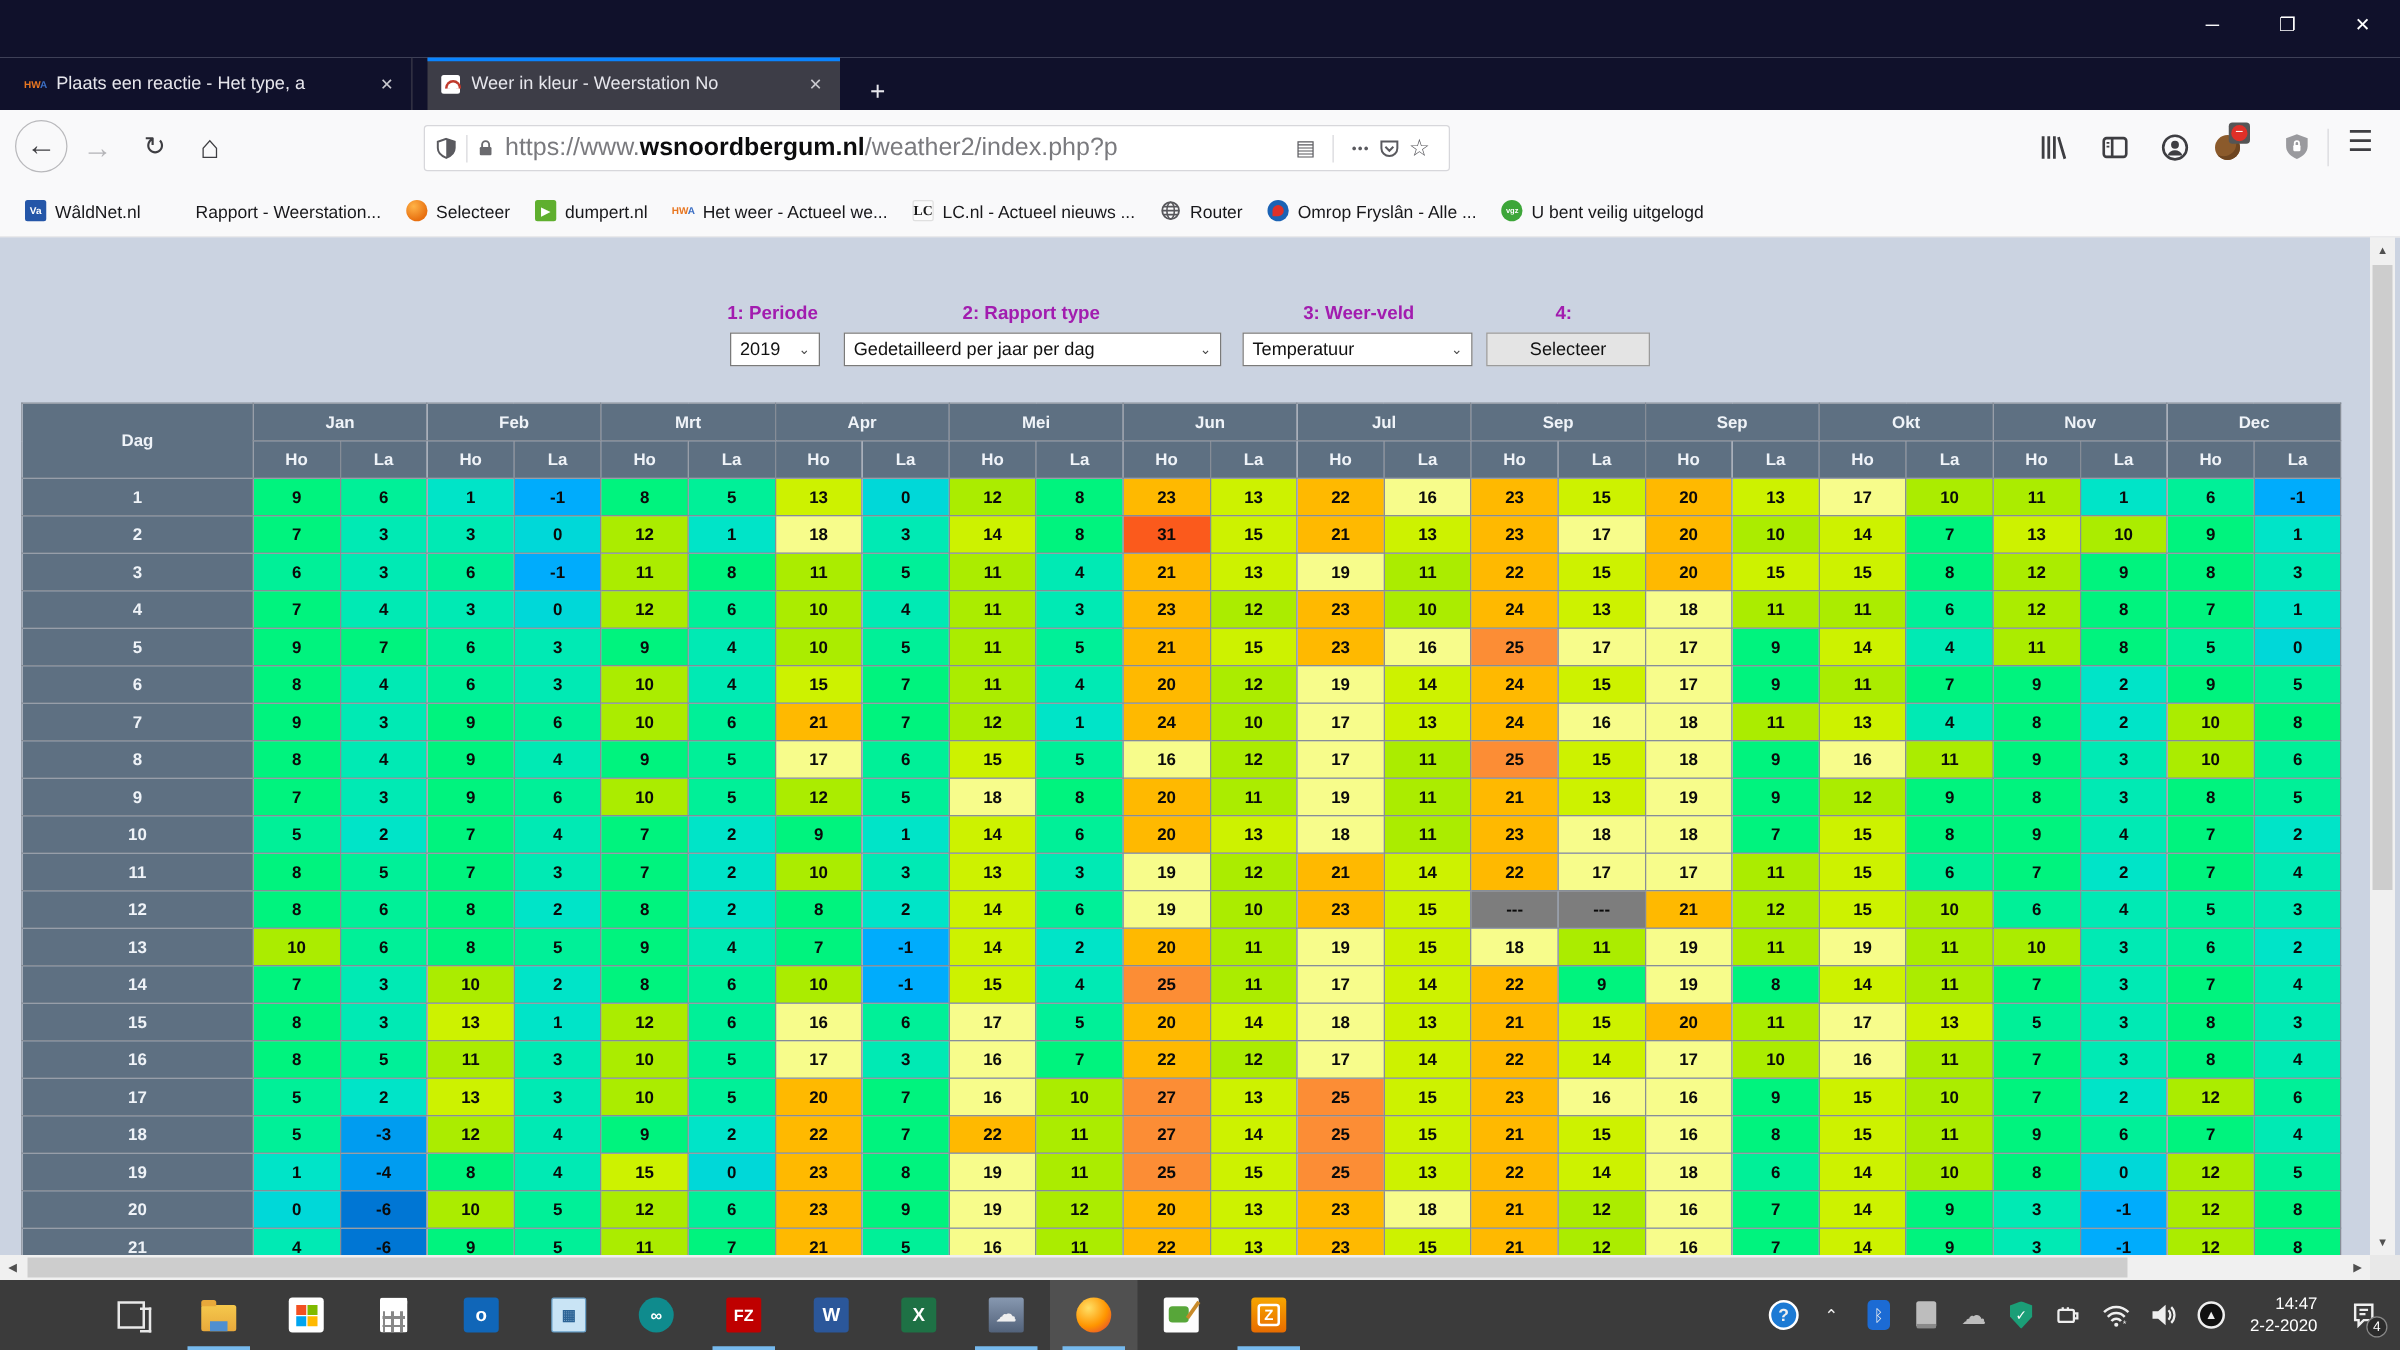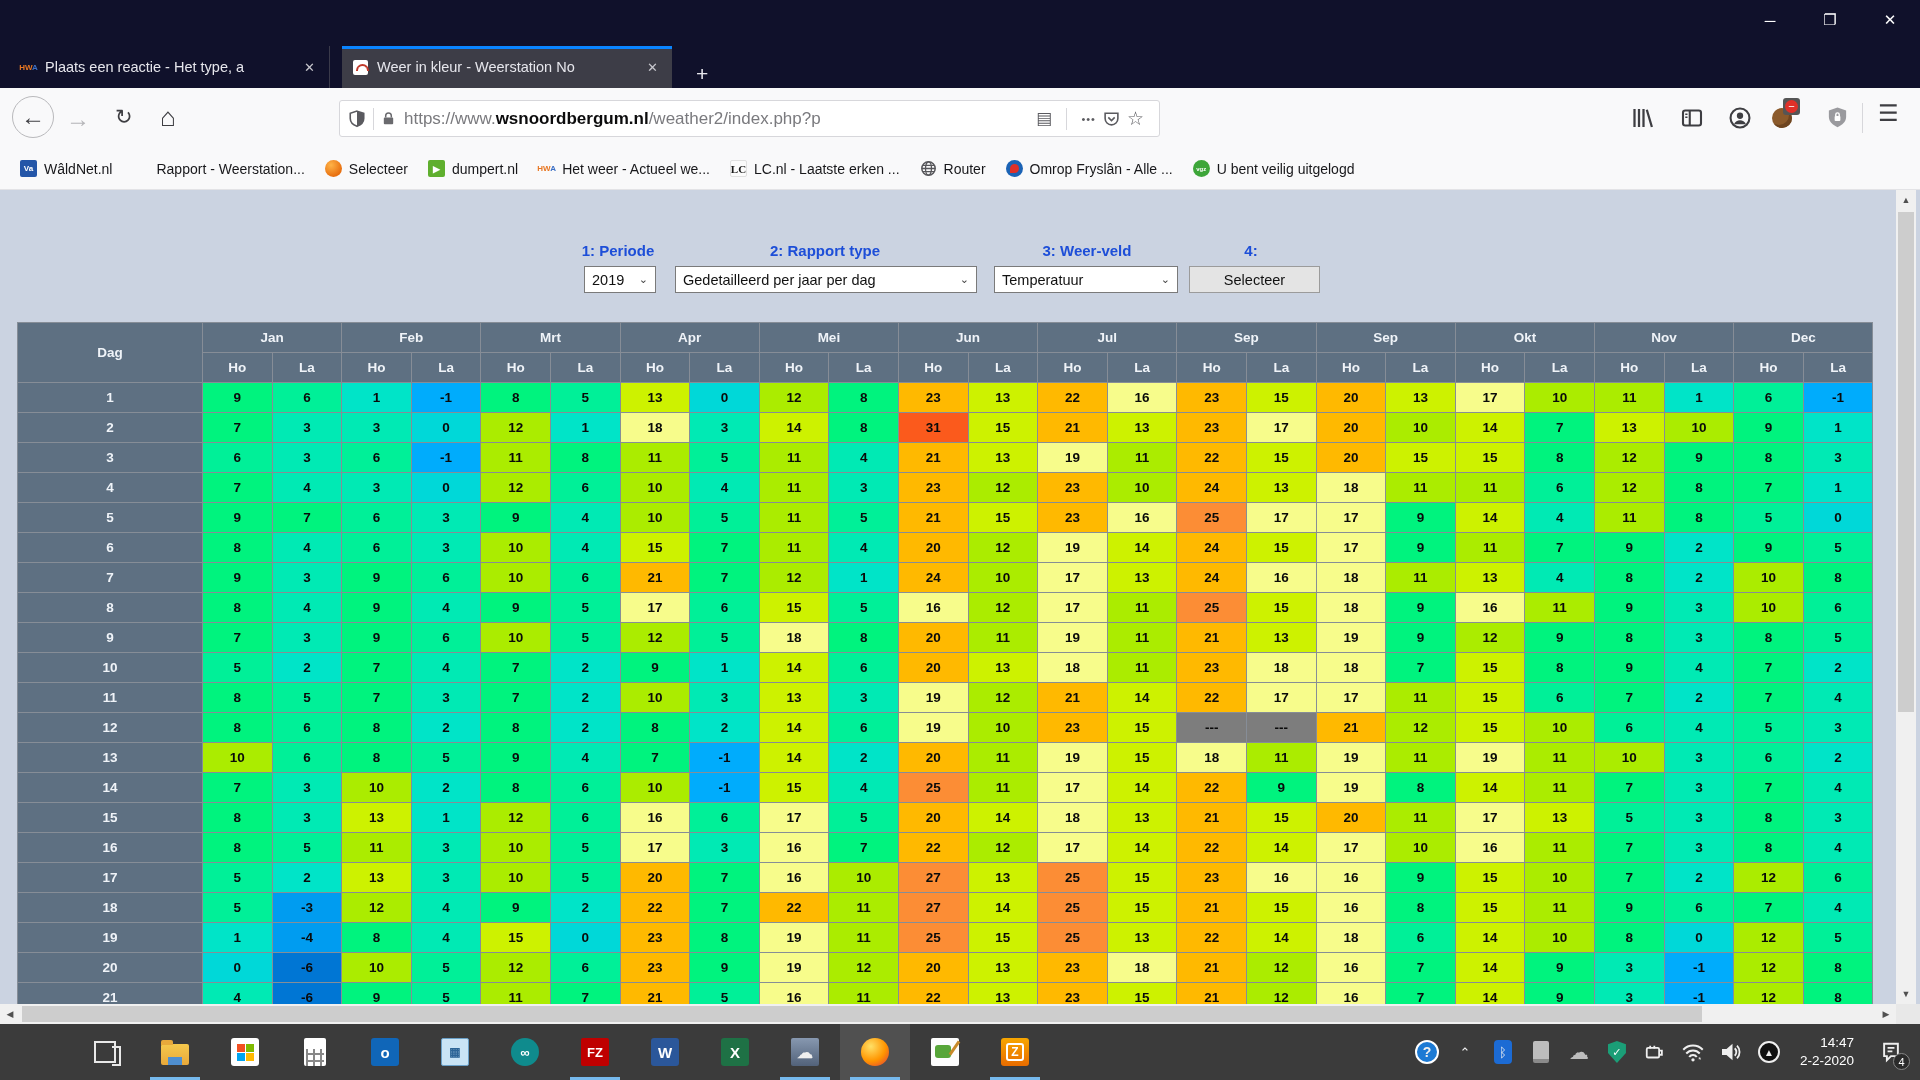--- a/index.html
+++ b/index.html
@@ -42,21 +42,21 @@
   .nav-ico { font-size:22px; color:#3E3E42; text-align:center; }
   #back-btn { position:absolute; left:12px; top:8px; width:42px; height:42px; border:1px solid #B9B9BC;
     border-radius:50%; display:flex; align-items:center; justify-content:center; font-size:24px; background:#F9F9FA; }
   #fwd-btn { position:absolute; left:66px; top:17px; font-size:24px; color:#B5B5B8; }
   #reload-btn { position:absolute; left:115px; top:17px; font-size:21px; }
   #home-btn { position:absolute; left:160px; top:14px; font-size:26px; }
   #urlbar { position:absolute; left:339px; top:12px; width:821px; height:37px; background:#FFFFFF;
     border:1px solid #D7D7DB; border-radius:3px; display:flex; align-items:center; padding:0 8px; }
   #urlbar svg { flex:0 0 auto; }
   .url-sep { width:1px; height:22px; background:#D7D7DB; margin:0 7px; }
-  #url-text { flex:1; font-size:17px; white-space:nowrap; overflow:hidden; margin-left:8px;
+  #url-text { flex:1; font-size:20px; white-space:nowrap; overflow:hidden; margin-left:8px;
     -webkit-mask-image:linear-gradient(90deg,#000 88%,transparent); mask-image:linear-gradient(90deg,#000 88%,transparent); }
   .url-dim { color:#7A7A7E; } .url-host { color:#0C0C0D; font-weight:bold; }
   .pa-ico { color:#5A5A5F; margin:0 7px; font-size:17px; }
   #searchbar { position:absolute; left:1178px; top:12px; width:300px; height:37px; background:#FFFFFF;
     border:1px solid #D7D7DB; border-radius:3px; display:flex; align-items:center; padding:0 10px; }
   #search-ph { color:#8A8A8E; font-size:15px; margin-left:9px; }
   .right-ico { position:absolute; top:18px; }
   #nav-sep { position:absolute; left:1862px; top:15px; width:1px; height:30px; background:#D7D7DB; }
   #hamburger { position:absolute; left:1878px; top:12px; font-size:23px; color:#3E3E42; }
 
@@ -72,21 +72,21 @@
   .bmi-lc { background:#FBFBFB; color:#1A1A1A; font-family:"Liberation Serif",serif; font-size:11px; border:1px solid #E0E0E0; }
   .bmi-globe { color:#57575B; }
   .bmi-omrop { background:#1B63B5; border-radius:50%; position:relative; }
   .bmi-omrop::after { content:""; position:absolute; left:4px; top:4px; width:9px; height:9px; background:#E03028; border-radius:50% 50% 50% 0; }
   .bmi-vgz { background:#3DA639; border-radius:50%; font-size:6px; }
 
   
   #content { position:absolute; left:0; top:190px; width:1896px; height:814px; background:#CBD3E1; overflow:hidden; }
   #page-title-strip { position:absolute; left:0; top:6px; width:1896px; height:31px; background:#6F8193;
     display:flex; align-items:center; justify-content:center; font-size:16px; font-weight:bold; color:#172A4D; }
-  .form-label { position:absolute; top:52px; font-size:15px; font-weight:bold; color:#1d4ed8; transform:translateX(-50%); }
+  .form-label { position:absolute; top:52px; font-size:15px; font-weight:bold; color:#a21caf; transform:translateX(-50%); }
   .sel { position:absolute; top:76px; height:27px; background:#FFFFFF; border:1px solid #7A7A7A;
     font-size:14.5px; color:#111; display:flex; align-items:center; padding:0 7px; justify-content:space-between; }
   .sel .car { color:#444; font-size:11px; margin-left:8px; }
   #btn-selecteer { position:absolute; top:76px; left:1189px; width:131px; height:27px; background:#E4E4E4;
     border:1px solid #9B9B9B; font-size:14.5px; color:#111; display:flex; align-items:center; justify-content:center; }
 
   
   #temp-table { position:absolute; left:17px; top:132px; border-collapse:collapse; table-layout:fixed; width:1856px; }
   #temp-table th, #temp-table td { border:1px solid #868D97; height:30px; text-align:center;
     font-size:13.5px; font-weight:bold; padding:0; overflow:hidden; }
@@ -264,21 +264,21 @@
         <span>dumpert.nl</span>
       </div>
       <div class="bm">
         <span class="bmi bmi-hwa">
           <span class="fav-hwa"><span class="hw">HW</span><span class="a">A</span></span>
         </span>
         <span>Het weer - Actueel we...</span>
       </div>
       <div class="bm">
         <span class="bmi bmi-lc">LC</span>
-        <span>LC.nl - Laatste erken ...</span>
+        <span>LC.nl - Actueel nieuws ...</span>
       </div>
       <div class="bm">
         <span class="bmi bmi-globe">
           <svg width="17" height="17" viewBox="0 0 16 16">
             <circle cx="8" cy="8" r="6.3" fill="none" stroke="#57575B" stroke-width="1.4"></circle>
             <ellipse cx="8" cy="8" rx="2.8" ry="6.3" fill="none" stroke="#57575B" stroke-width="1.2"></ellipse>
             <path d="M1.7 8h12.6M2.5 5h11M2.5 11h11" stroke="#57575B" stroke-width="1.2"></path>
           </svg>
         </span>
         <span>Router</span>

